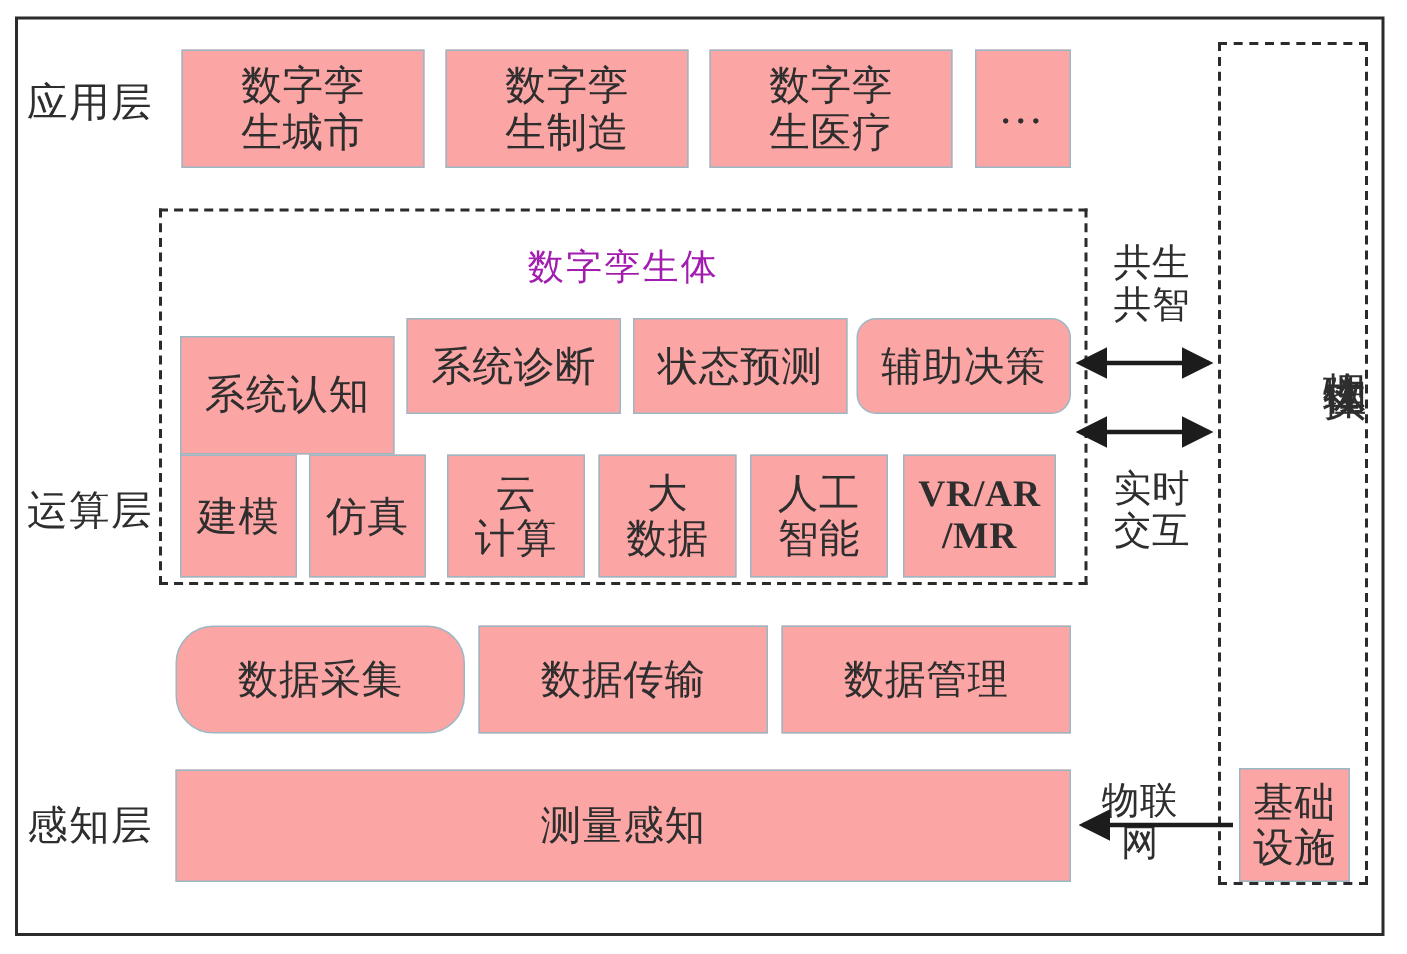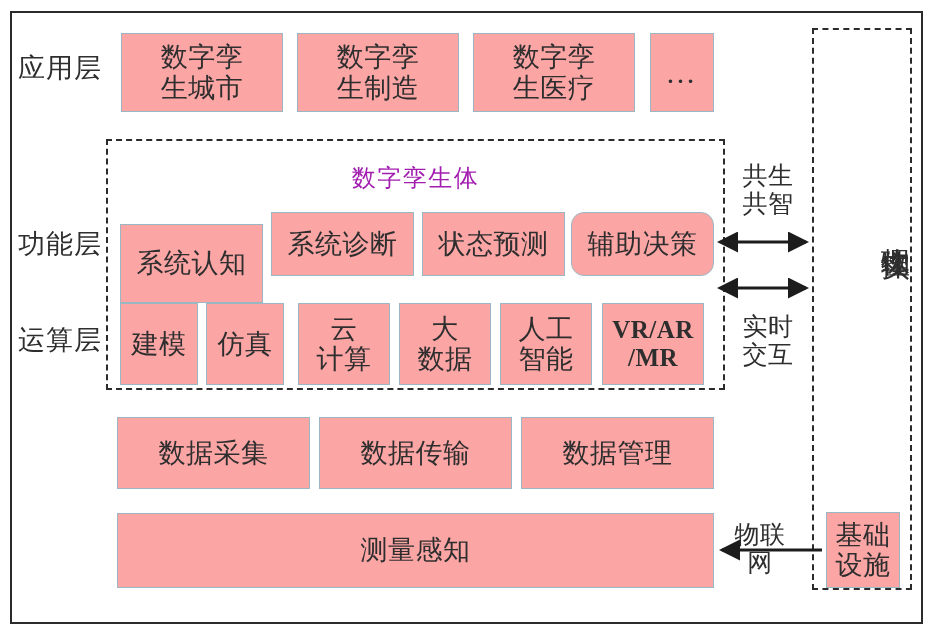--- a/index.html
+++ b/index.html
@@ -111,25 +111,25 @@
 </head>
 <body>
 
 <div id="canvas">
 
   <div class="outer-frame"></div>
 
   <div class="layer-label" style="left:18px; top:48px; width:96px; height:40px;">
     <span>应用层</span>
   </div>
-  <div class="layer-label" style="left:18px; top:224px; width:96px; height:40px;">
-    <span>功能层</span>
-  </div>
   <div class="layer-label" style="left:18px; top:320px; width:96px; height:40px;">
     <span>运算层</span>
+  </div>
+  <div class="layer-label" style="left:18px; top:530px; width:96px; height:40px;">
+    <span>感知层</span>
   </div>
 
   <div class="bx" style="left:121px; top:33px; width:162px; height:79px;">数字孪
 生城市</div>
   <div class="bx" style="left:297px; top:33px; width:162px; height:79px;">数字孪
 生制造</div>
   <div class="bx" style="left:473px; top:33px; width:162px; height:79px;">数字孪
 生医疗</div>
   <div class="bx ellipsis" style="left:650px; top:33px; width:64px; height:79px;">…</div>
 
@@ -145,21 +145,21 @@
   <div class="bx" style="left:206px; top:303px; width:78px; height:82px;">仿真</div>
   <div class="bx" style="left:298px; top:303px; width:92px; height:82px;">云
 计算</div>
   <div class="bx" style="left:399px; top:303px; width:92px; height:82px;">大
 数据</div>
   <div class="bx" style="left:500px; top:303px; width:92px; height:82px;">人工
 智能</div>
   <div class="bx" style="left:602px; top:303px; width:102px; height:82px; font-size:25px; font-family:'Liberation Serif', serif; font-weight:700;">VR/AR
 /MR</div>
 
-  <div class="bx" style="left:117px; top:417px; width:193px; height:72px;">数据采集</div>
+  <div class="bx" style="left:117px; top:417px; width:193px; height:72px;border-radius:25px;">数据采集</div>
   <div class="bx" style="left:319px; top:417px; width:193px; height:72px;">数据传输</div>
   <div class="bx" style="left:521px; top:417px; width:193px; height:72px;">数据管理</div>
 
   <div class="bx" style="left:117px; top:513px; width:597px; height:75px;">测量感知</div>
 
   <div class="dashed" style="left:812px; top:28px; width:100px; height:562px;"></div>
   <div class="vtext" style="left:812px; top:225px; width:100px; writing-mode:vertical-rl; text-orientation:upright;">物理实体</div>
   <div class="bx" style="left:826px; top:512px; width:74px; height:76px;">基础
 设施</div>
 

